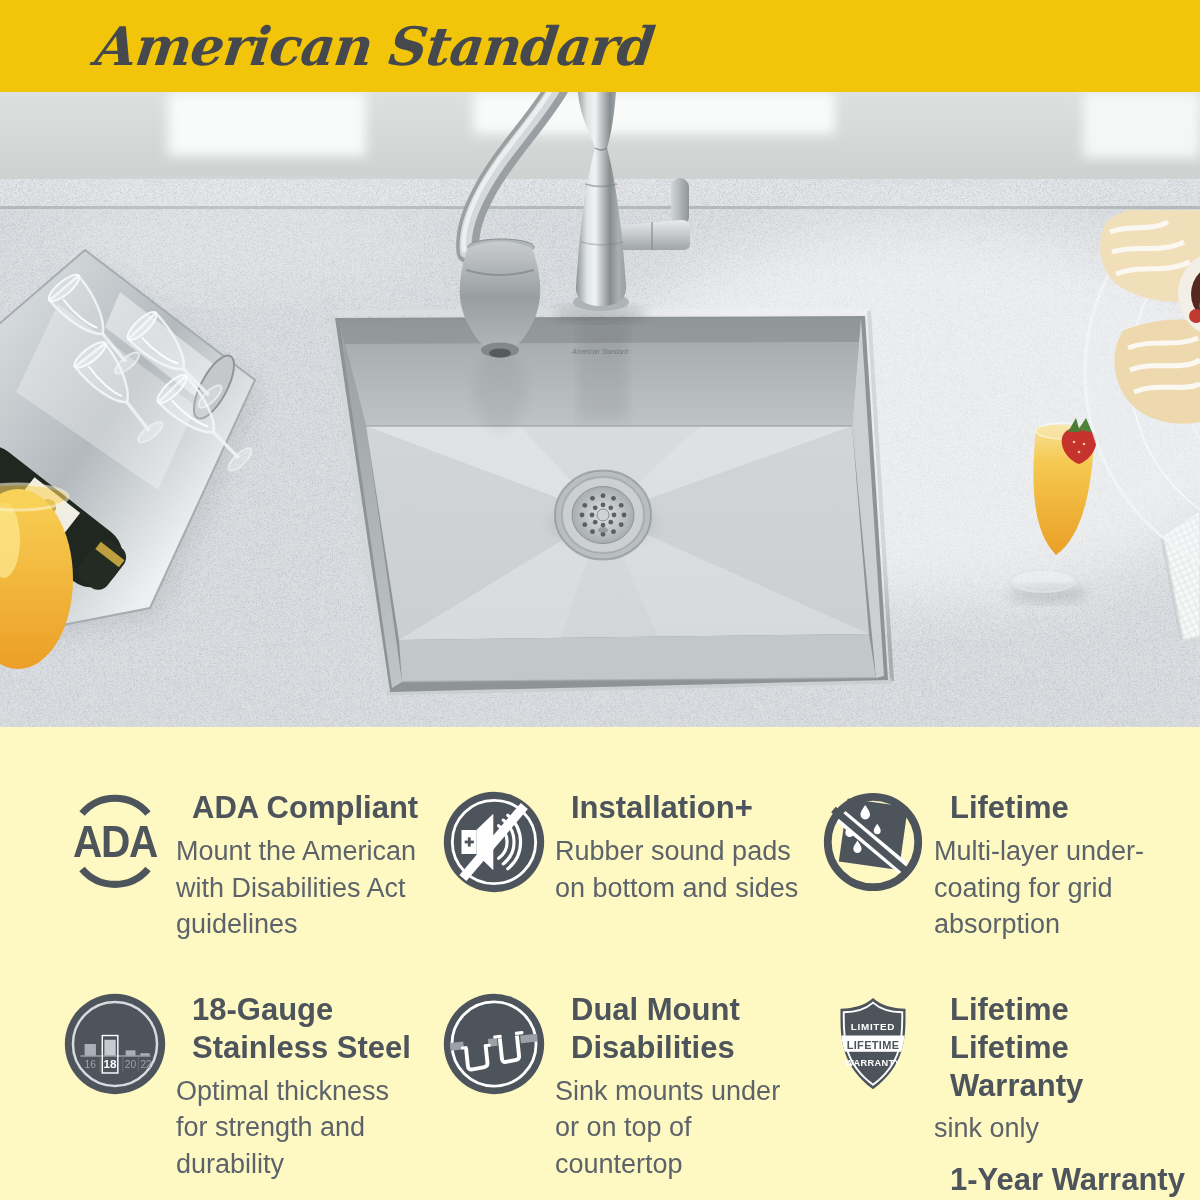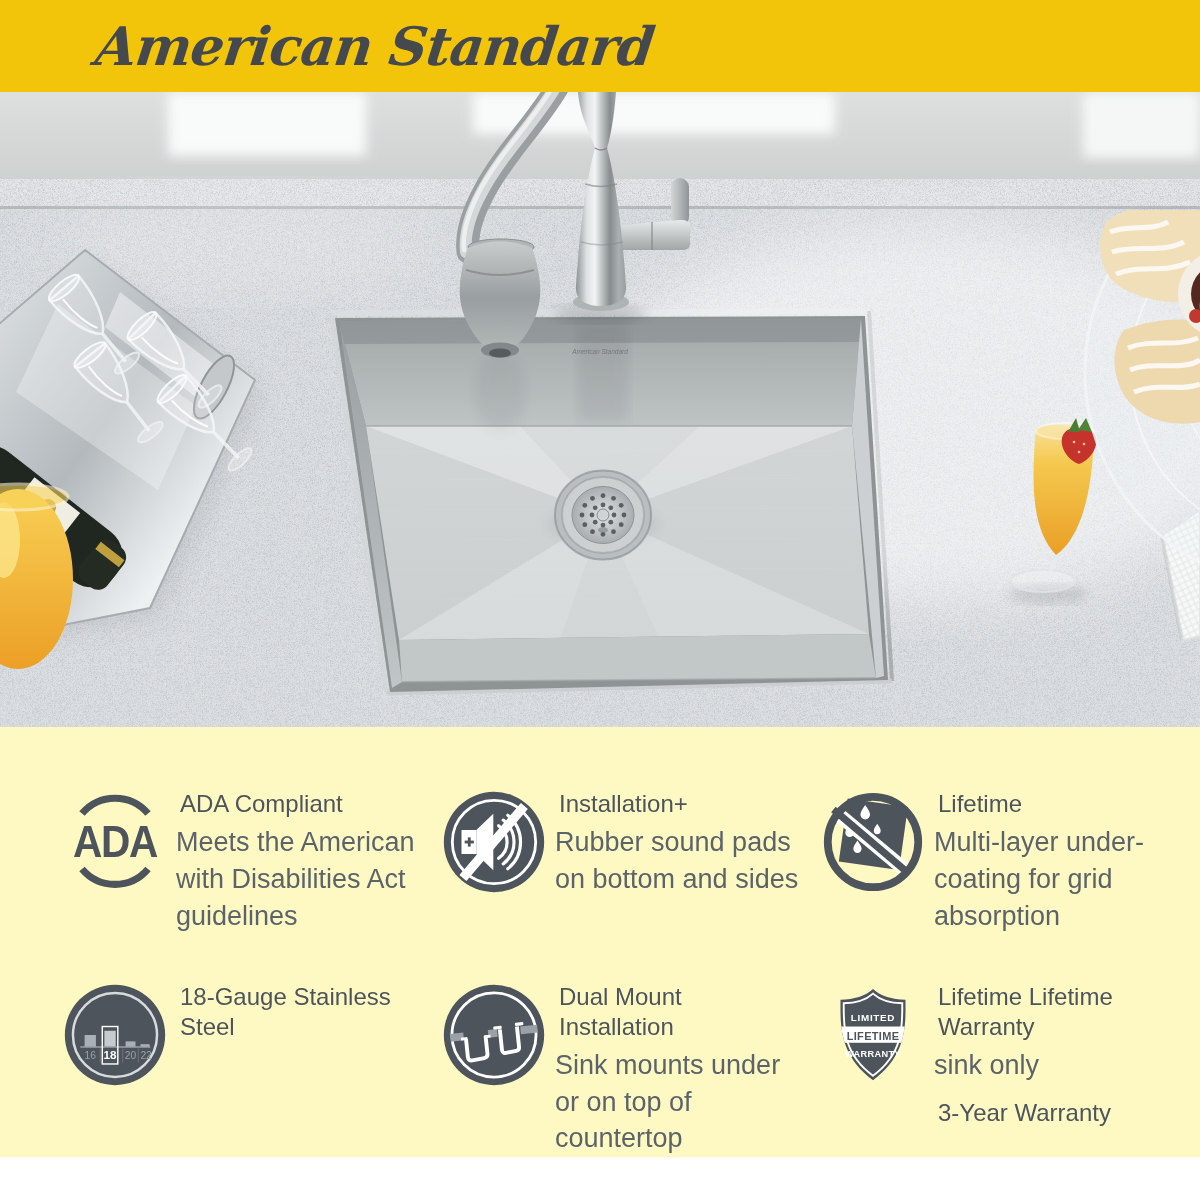--- a/index.html
+++ b/index.html
@@ -7,21 +7,21 @@
   .banner{height:92px;background:#F2C50A;display:flex;align-items:center;}
   .logo{font-family:"DejaVu Serif",serif;font-style:italic;font-weight:bold;font-size:53px;
         color:#45494e;margin-left:96px;transform:skewX(-7deg);letter-spacing:-1px;white-space:nowrap;}
   .photo{height:635px;position:relative;overflow:hidden;background:#c6cacd;}
   .photo svg{display:block;}
   .features{padding:62px 0 0 62px;background:#fef9c3;}
   .feat-row{display:flex;margin-bottom:48px;}
   .feat{width:379px;display:flex;align-items:flex-start;}
   .feat-icon{width:106px;height:106px;flex:0 0 106px;}
   .feat-text{margin-left:8px;padding-top:0;}
-  .feat-text h3{margin:0 0 6px 4px;font-size:24px;line-height:1.22;font-weight:normal;color:#4d545c;max-width:240px;}
+  .feat-text h3{margin:0 0 6px 16px;font-size:31px;line-height:1.22;font-weight:bold;color:#4d545c;max-width:240px;}
   .feat-text p{margin:0;font-size:27px;line-height:1.36;color:#5c636a;max-width:252px;}
   .feat-text h3.second{margin-top:14px;}
   svg text{font-family:"Liberation Sans",sans-serif;}
 </style>
 </head>
 <body>
 
 <div class="banner">
   <div class="logo">American Standard</div>
 </div>
@@ -318,21 +318,21 @@
   <div class="feat-row">
 
     <div class="feat">
       <svg class="feat-icon" viewBox="0 0 300 300">
         <path d="M56.6,69.6 A122,122 0 0 1 243.4,69.6" fill="none" stroke="#4d545c" stroke-width="20"></path>
         <path d="M56.6,226.4 A122,122 0 0 0 243.4,226.4" fill="none" stroke="#4d545c" stroke-width="20"></path>
         <text x="150" y="193" text-anchor="middle" font-size="124" font-weight="bold" fill="#4d545c" letter-spacing="-4" textLength="238" lengthAdjust="spacingAndGlyphs">ADA</text>
       </svg>
       <div class="feat-text">
         <h3>ADA Compliant</h3>
-        <p>Meets the American with Disabilities Act guidelines</p>
+        <p>Mount the American with Disabilities Act guidelines</p>
       </div>
     </div>
 
     <div class="feat">
       <svg class="feat-icon" viewBox="0 0 300 300">
         <circle cx="150" cy="150" r="142" fill="#4d545c"></circle>
         <circle cx="150" cy="150" r="118" fill="none" stroke="#ffffff" stroke-width="8"></circle>
         <rect x="58" y="116" width="42" height="68" fill="#ffffff"></rect>
         <rect x="67" y="146" width="26" height="8" fill="#4d545c"></rect>
         <rect x="76" y="137" width="8" height="26" fill="#4d545c"></rect>
@@ -387,20 +387,21 @@
         <line x1="172" y1="188" x2="172" y2="228" stroke="#838a90" stroke-width="2" opacity="0.8"></line>
         <line x1="216" y1="188" x2="216" y2="228" stroke="#838a90" stroke-width="2" opacity="0.8"></line>
         <text x="80" y="218" text-anchor="middle" font-size="29" fill="#9ba1a8">16</text>
         <text x="136" y="219" text-anchor="middle" font-size="33" font-weight="bold" fill="#ffffff">18</text>
         <text x="194" y="218" text-anchor="middle" font-size="29" fill="#9ba1a8">20</text>
         <text x="238" y="218" text-anchor="middle" font-size="29" fill="#9ba1a8">22</text>
         <rect x="114" y="126" width="44" height="106" fill="none" stroke="#ffffff" stroke-width="4"></rect>
       </svg>
       <div class="feat-text">
         <h3>18-Gauge Stainless Steel</h3>
+        <p>Optimal thickness for strength and durability</p>
       </div>
     </div>
 
     <div class="feat">
       <svg class="feat-icon" viewBox="0 0 300 300">
         <circle cx="150" cy="150" r="142" fill="#4d545c"></circle>
         <circle cx="150" cy="150" r="119" fill="none" stroke="#ffffff" stroke-width="8"></circle>
         <g transform="rotate(-6 150 150)">
           <g fill="#9aa1a8">
             <rect x="26" y="134" width="38" height="22"></rect>
@@ -409,21 +410,21 @@
           </g>
           <rect x="56" y="148" width="18" height="8" fill="#ffffff"></rect>
           <rect x="122" y="148" width="18" height="8" fill="#ffffff"></rect>
           <path d="M70,152 L70,204 Q70,216 82,215 L116,212 Q126,211 126,201 L126,150" fill="none" stroke="#ffffff" stroke-width="11"></path>
           <rect x="150" y="126" width="24" height="9" rx="3" fill="#ffffff"></rect>
           <rect x="212" y="122" width="24" height="9" rx="3" fill="#ffffff"></rect>
           <path d="M168,136 L168,194 Q168,205 179,204 L208,201 Q217,200 217,191 L217,133" fill="none" stroke="#ffffff" stroke-width="11"></path>
         </g>
       </svg>
       <div class="feat-text">
-        <h3>Dual Mount Installation</h3>
+        <h3>Dual Mount Disabilities</h3>
         <p>Sink mounts under or on top of countertop</p>
       </div>
     </div>
 
     <div class="feat">
       <svg class="feat-icon" viewBox="0 0 300 300">
         <defs>
           <clipPath id="shieldClip">
             <path d="M150,20 C128,40 96,50 58,50 C58,118 52,206 150,278 C248,206 242,118 242,50 C204,50 172,40 150,20 Z"></path>
           </clipPath>
@@ -431,17 +432,17 @@
         <path d="M150,20 C128,40 96,50 58,50 C58,118 52,206 150,278 C248,206 242,118 242,50 C204,50 172,40 150,20 Z" fill="#4d545c"></path>
         <path d="M150,20 C128,40 96,50 58,50 C58,118 52,206 150,278 C248,206 242,118 242,50 C204,50 172,40 150,20 Z" transform="translate(15,15) scale(0.9)" fill="none" stroke="#ffffff" stroke-width="6"></path>
         <rect x="46" y="126" width="208" height="46" fill="#ffffff" clip-path="url(#shieldClip)"></rect>
         <text x="150" y="110" text-anchor="middle" font-size="28" font-weight="bold" fill="#ffffff" letter-spacing="2">LIMITED</text>
         <text x="150" y="163" text-anchor="middle" font-size="31" font-weight="bold" fill="#4d545c" letter-spacing="1">LIFETIME</text>
         <text x="150" y="212" text-anchor="middle" font-size="26" font-weight="bold" fill="#ffffff" letter-spacing="1">WARRANTY</text>
       </svg>
       <div class="feat-text">
         <h3>Lifetime Lifetime Warranty</h3>
         <p>sink only</p>
-        <h3 class="second">3-Year Warranty</h3>
+        <h3 class="second">1-Year Warranty</h3>
       </div>
     </div>
   </div>
 </div>
 
 </body></html>

